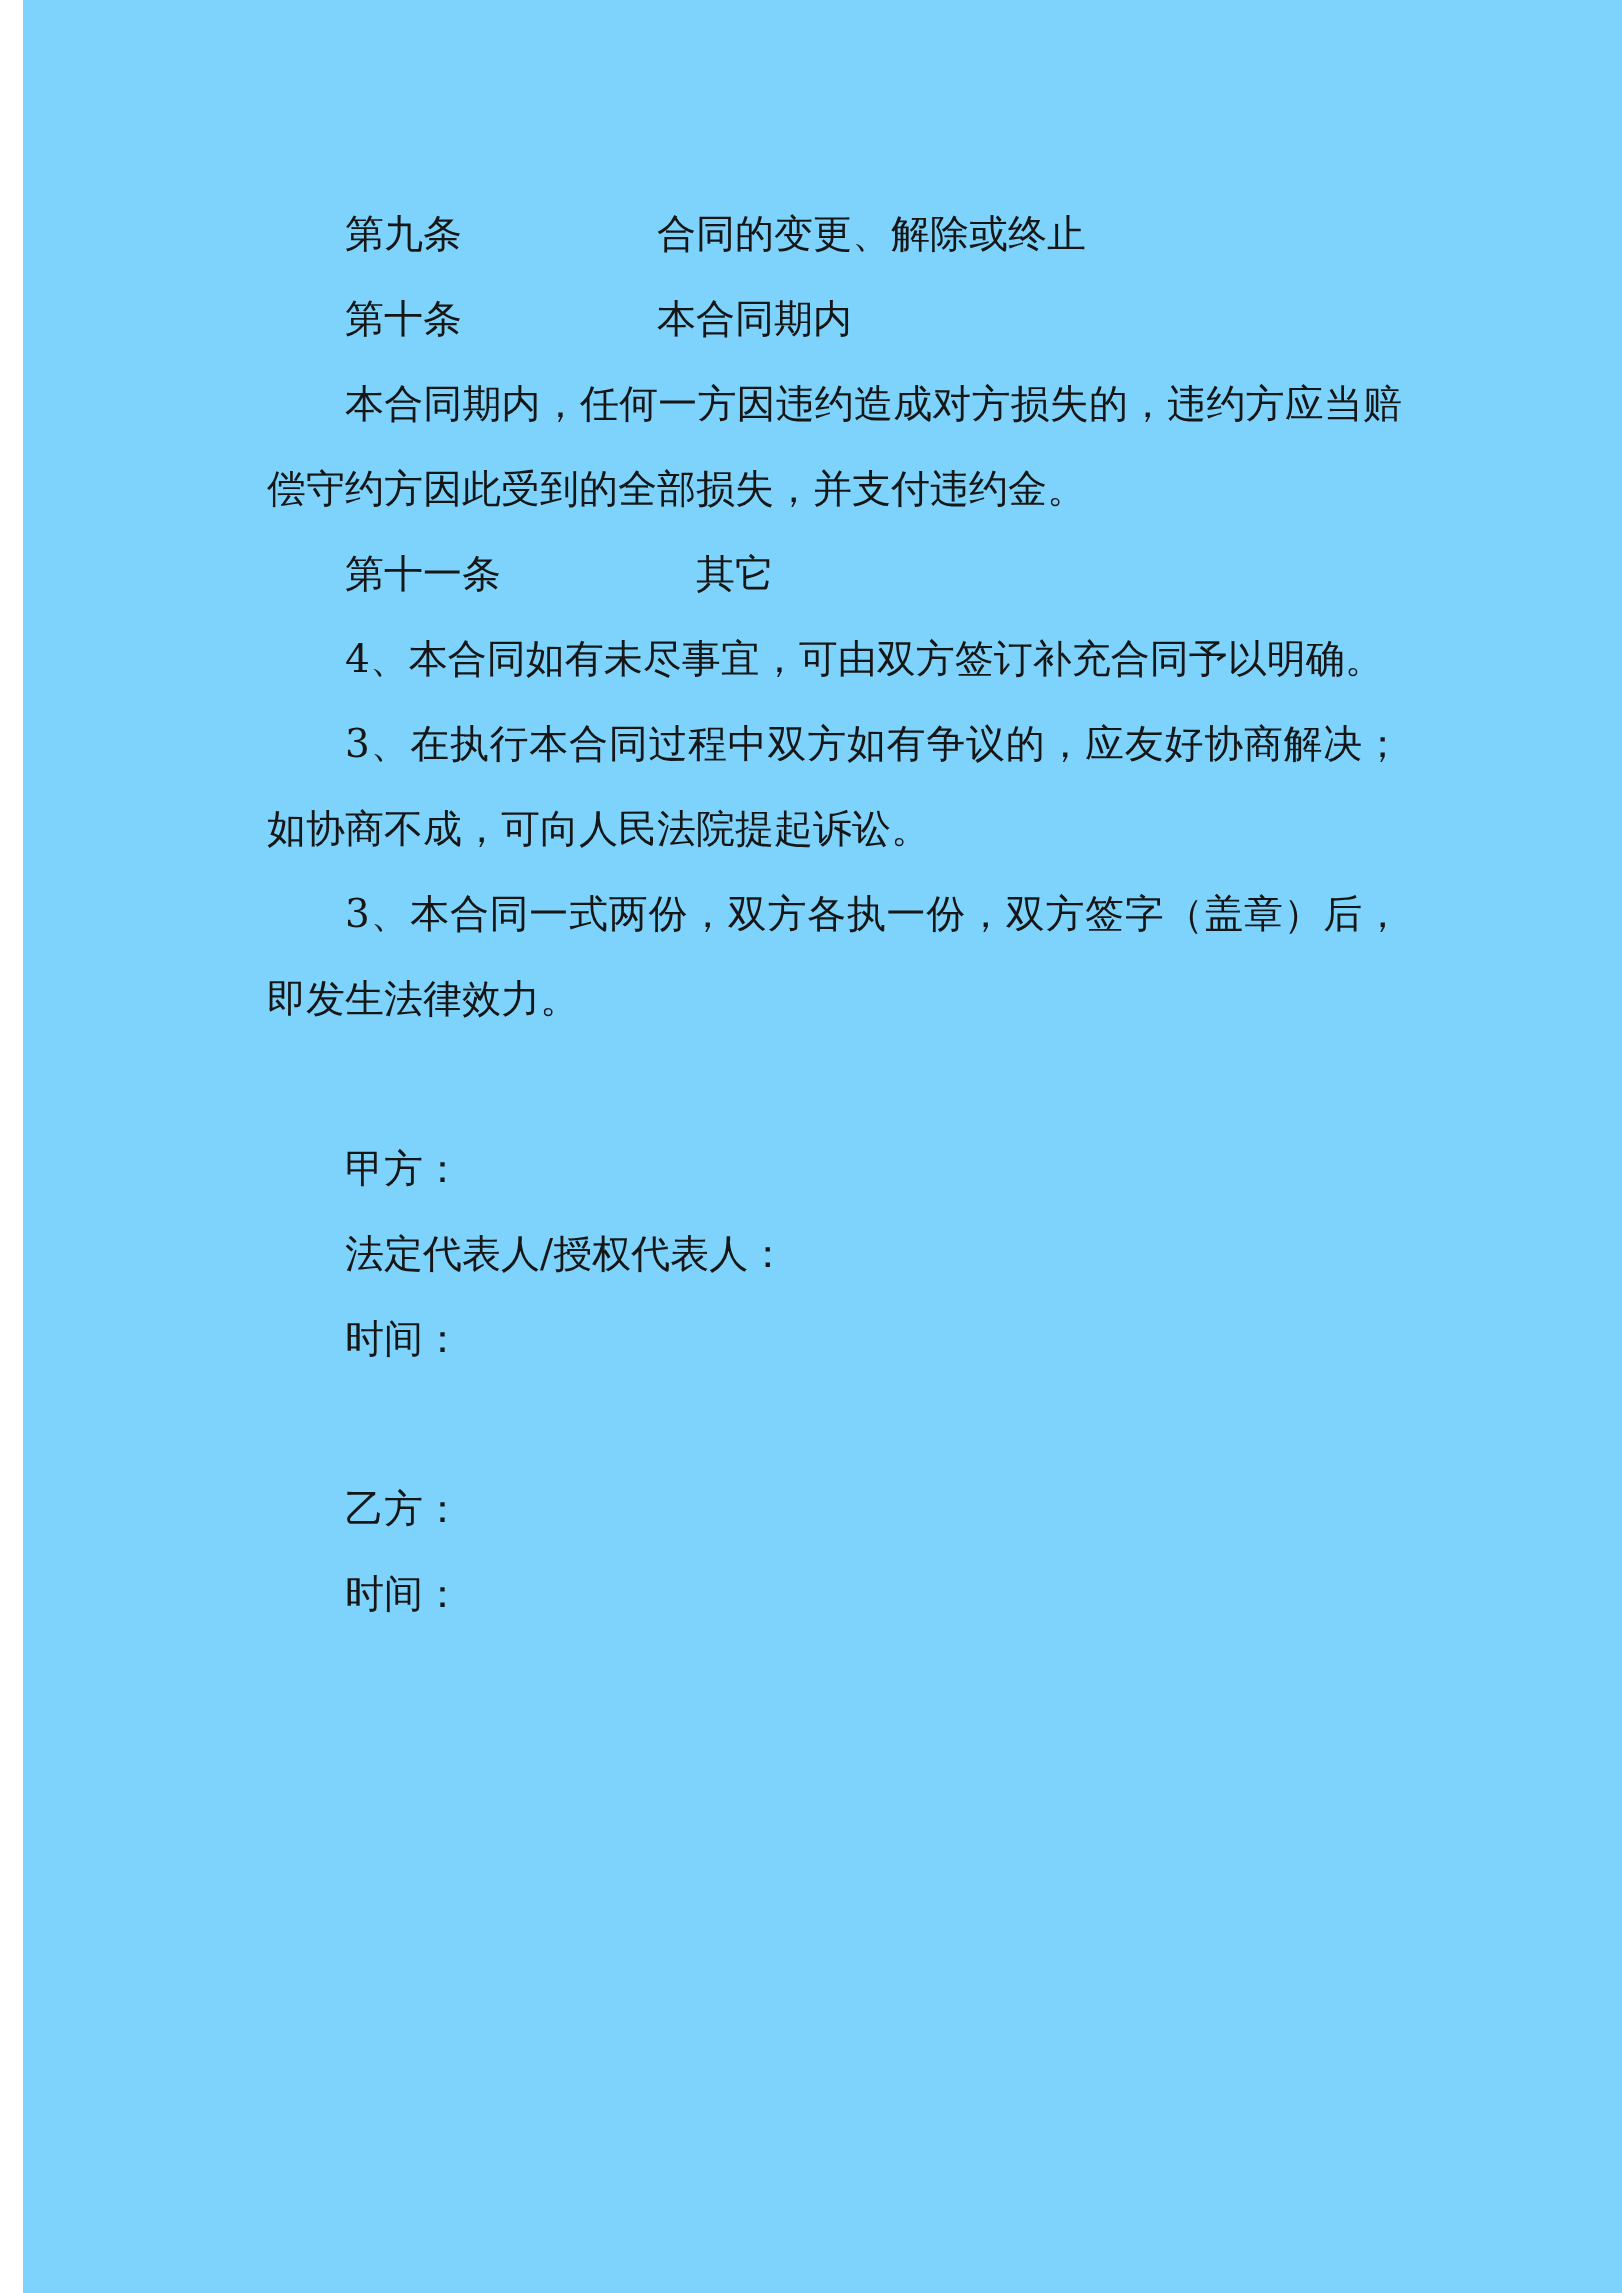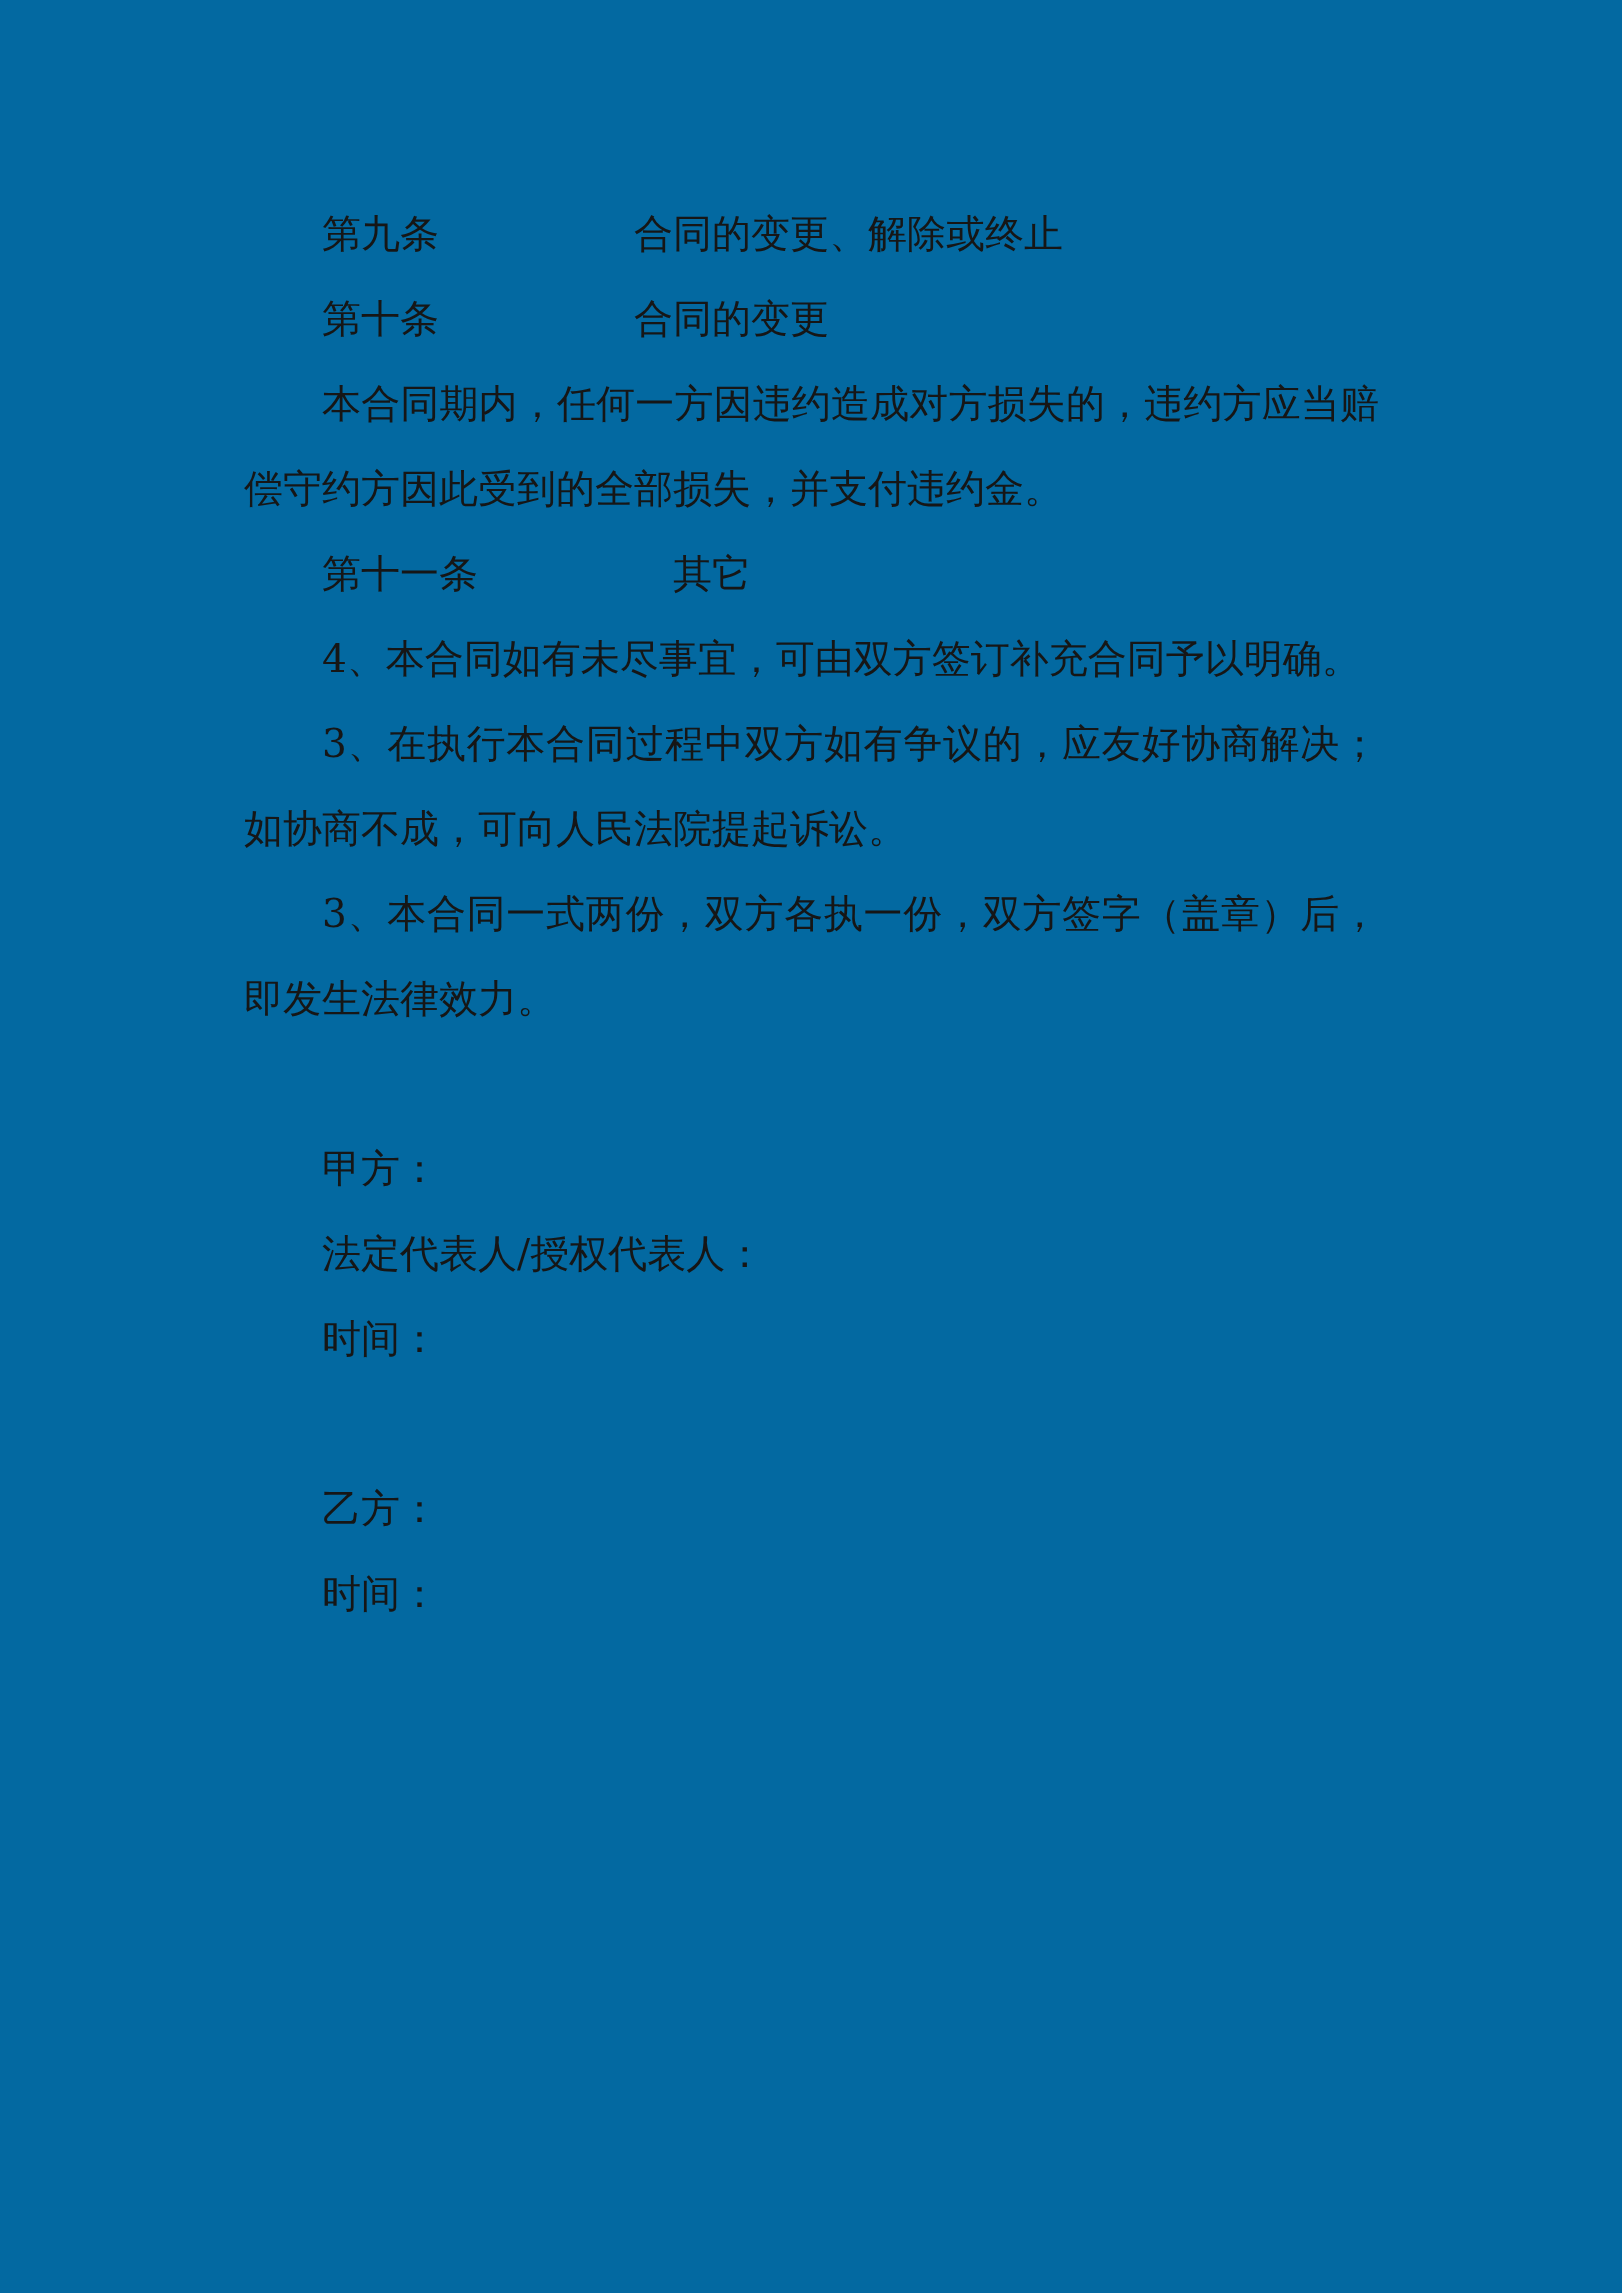--- a/index.html
+++ b/index.html
@@ -9,21 +9,22 @@
   body {
     width: 1623px;
     height: 2294px;
     background: #ffffff;
     position: relative;
     overflow: hidden;
   }
   .page {
     position: absolute;
     inset: 0;
-    background: #0369a1;
+    background: #7dd3fc;
+    margin-left: 23px;
   }
   .doc {
     position: absolute;
     left: 244px;
     top: 191px;
     width: 1135px;
     font-family: "DejaVu Serif", "Liberation Serif", serif;
     font-size: 39px;
     line-height: 85px;
     color: #161616;
@@ -40,21 +41,21 @@
   .para.blank {
     text-indent: 0;
   }
 </style>
 </head>
 <body style="background: rgb(255, 255, 255);">
 
 <div class="page">
   <div class="doc" id="doc" style="color: rgb(22, 22, 22);">
       <p class="para">第九条　　　　　合同的变更、解除或终止</p>
-      <p class="para">第十条　　　　　合同的变更</p>
+      <p class="para">第十条　　　　　本合同期内</p>
       <p class="para">本合同期内，任何一方因违约造成对方损失的，违约方应当赔偿守约方因此受到的全部损失，并支付违约金。</p>
       <p class="para">第十一条　　　　　其它</p>
       <p class="para">4、本合同如有未尽事宜，可由双方签订补充合同予以明确。</p>
       <p class="para">3、在执行本合同过程中双方如有争议的，应友好协商解决；如协商不成，可向人民法院提起诉讼。</p>
       <p class="para">3、本合同一式两份，双方各执一份，双方签字（盖章）后，即发生法律效力。</p>
       <p class="para blank"></p>
       <p class="para">甲方：</p>
       <p class="para">法定代表人/授权代表人：</p>
       <p class="para">时间：</p>
       <p class="para blank"></p>

